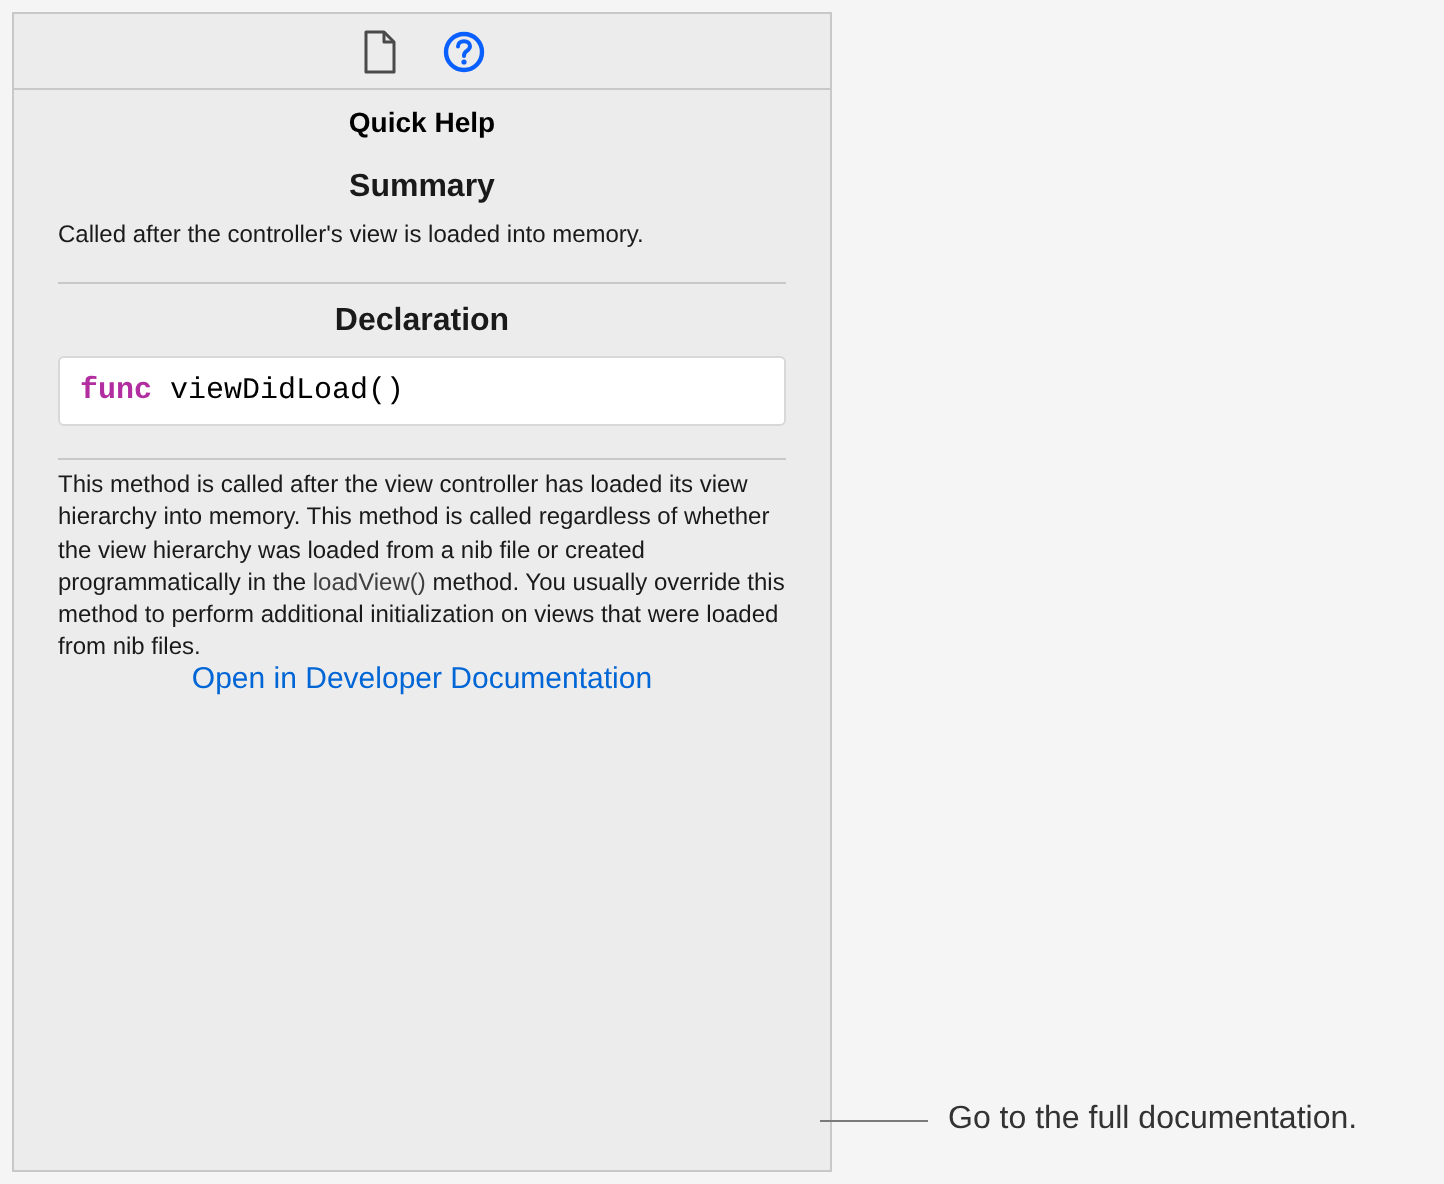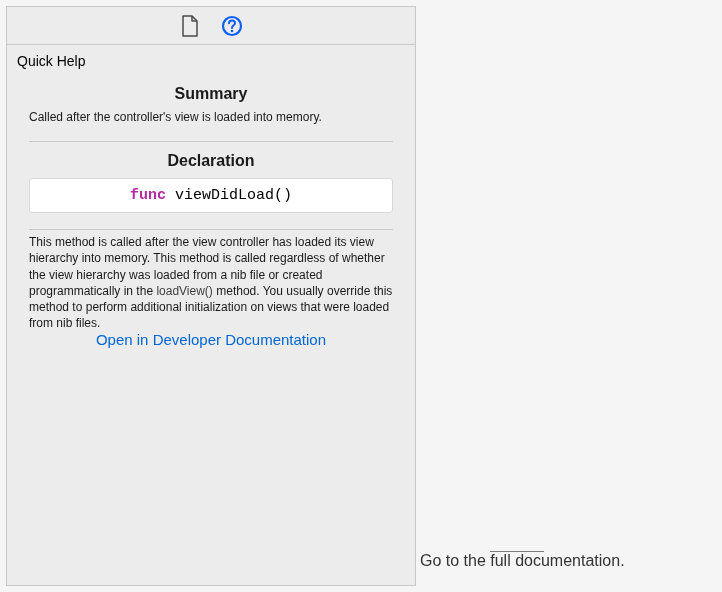--- a/index.html
+++ b/index.html
@@ -37,23 +37,24 @@
     .toolbar-icon {
       width: 22px;
       height: 22px;
       display: flex;
       align-items: center;
       justify-content: center;
       cursor: pointer;
     }
     .panel-title {
       font-size: 14px;
-      font-weight: 400;
+      font-weight: 700;
       padding: 8px 10px 6px 10px;
       color: #000;
+      text-align: center;
     }
     .content {
       padding: 0 22px 14px 22px;
       overflow-y: auto;
       flex: 1;
     }
     .section-heading {
       font-size: 16px;
       font-weight: 700;
       color: #1a1a1a;
@@ -73,21 +74,20 @@
     }
     .code-block {
       background: #ffffff;
       border: 1px solid #d8d8d8;
       border-radius: 3px;
       padding: 8px 10px;
       font-family: "SF Mono", Menlo, Monaco, "Courier New", monospace;
       font-size: 15px;
       margin-top: 8px;
       color: #000;
-      text-align: center;
     }
     .kw {
       color: #b12da0;
       font-weight: 600;
     }
     .link-inline {
       color: #404040;
       cursor: pointer;
     }
     .open-link {
@@ -147,16 +147,16 @@
     <div class="code-block"><span class="kw">func</span><span> viewDidLoad()</span></div>
 
     <hr class="divider">
 
     <div class="body-text"><span>This method is called after the view controller has loaded its view hierarchy into memory. This method is called regardless of whether the view hierarchy was loaded from a nib file or created programmatically in the </span><span class="link-inline">loadView()</span><span> method. You usually override this method to perform additional initialization on views that were loaded from nib files.</span></div>
 
     <a class="open-link">Open in Developer Documentation</a>
   </div>
 </div>
 
-<div class="callout" style="top: 551px; left: 410px; flex-direction: column;">
+<div class="callout" style="top: 551px; left: 410px;">
   <div class="callout-line"></div>
   <div class="callout-text">Go to the full documentation.</div>
 </div>
 
 </body></html>

